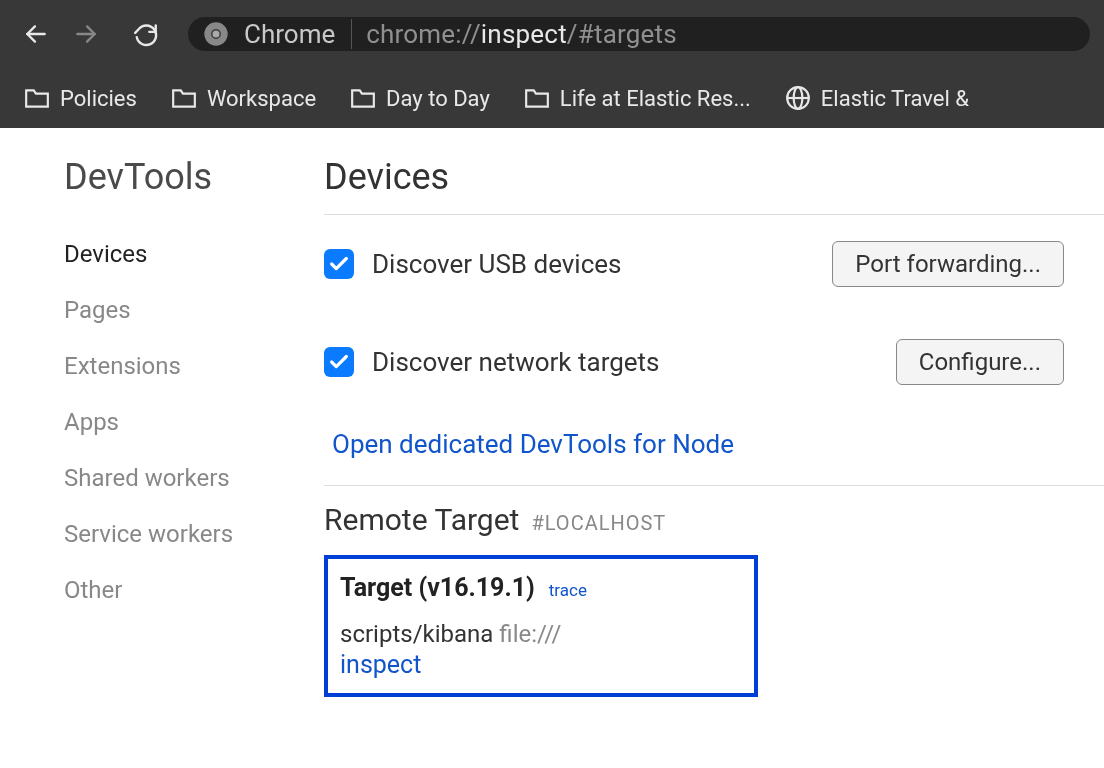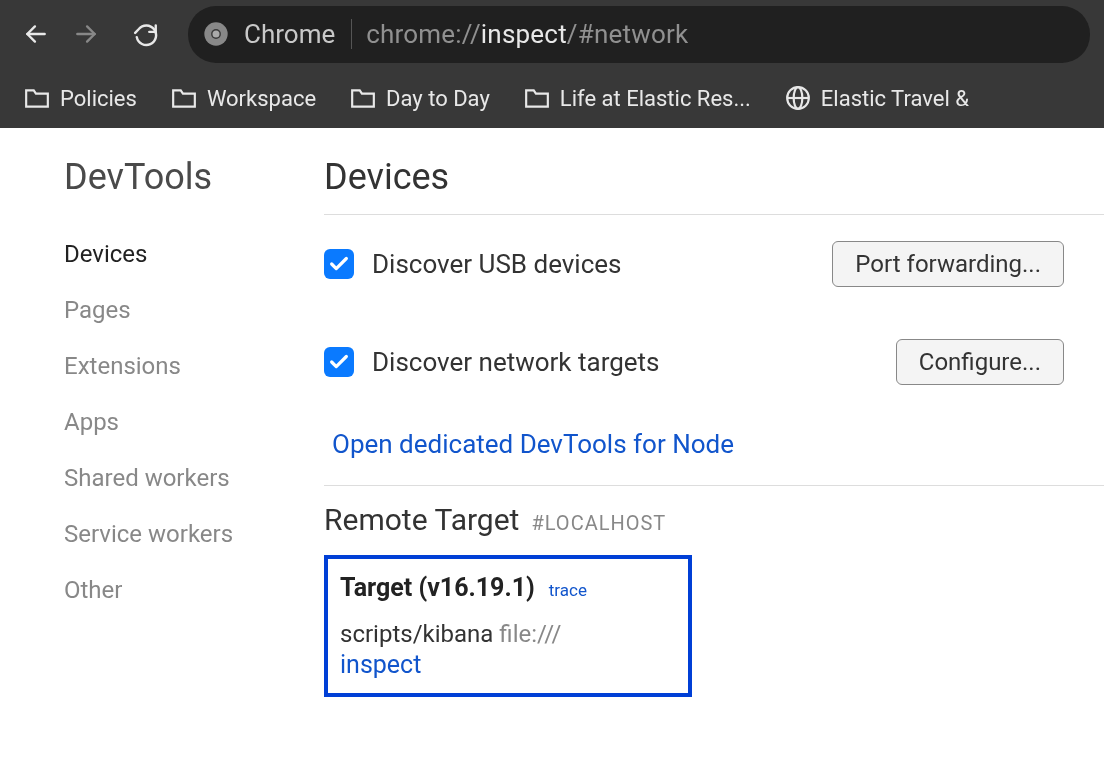--- a/index.html
+++ b/index.html
@@ -35,21 +35,21 @@
       cursor: pointer;
     }
     .nav-btn svg {
       width: 26px;
       height: 26px;
     }
     .addr-bar {
       flex: 1;
       background: #202020;
       border-radius: 28px;
-      height: 57px;
+      height: 34px;
       display: flex;
       align-items: center;
       padding: 0 18px 0 14px;
       margin-left: 14px;
       gap: 14px;
     }
     .chrome-icon {
       width: 28px;
       height: 28px;
       flex-shrink: 0;
@@ -193,21 +193,21 @@
       margin-top: 16px;
       margin-bottom: 18px;
     }
     .section-sub {
       font-size: 20px;
       color: #888;
       letter-spacing: 1px;
     }
     .target-box {
       border: 4px solid #003fd6;
-      width: 368px;
+      width: 434px;
       padding: 14px 10px 14px 12px;
     }
     .target-line1 {
       display: flex;
       align-items: baseline;
       gap: 14px;
       margin-bottom: 18px;
     }
     .target-name {
       font-size: 25px;
@@ -257,21 +257,21 @@
           <path d="M3.5 15 A9 9 0 1 0 5.4 7.4 L2 11"></path>
         </svg>
     </div>
     <div class="addr-bar">
       <svg class="chrome-icon" viewBox="0 0 24 24">
           <circle cx="12" cy="12" r="10" fill="#888"></circle>
           <circle cx="12" cy="12" r="4.2" fill="#383838"></circle>
           <circle cx="12" cy="12" r="3" fill="#aaa"></circle>
         </svg>
       <span class="addr-label">Chrome</span>
-      <span class="addr-url"><span>chrome://</span><span class="highlight">inspect</span><span>/#network</span></span>
+      <span class="addr-url"><span>chrome://</span><span class="highlight">inspect</span><span>/#targets</span></span>
     </div>
   </div>
   <div class="bookmarks">
     <div class="bm-item">
       <svg class="folder-icon" viewBox="0 0 24 20" fill="none" stroke="#e8e8e8" stroke-width="2">
           <path d="M2 4 L2 18 L22 18 L22 6 L11 6 L9 3 L2 3 Z"></path>
         </svg>
       <span>Policies</span>
     </div>
     <div class="bm-item">

